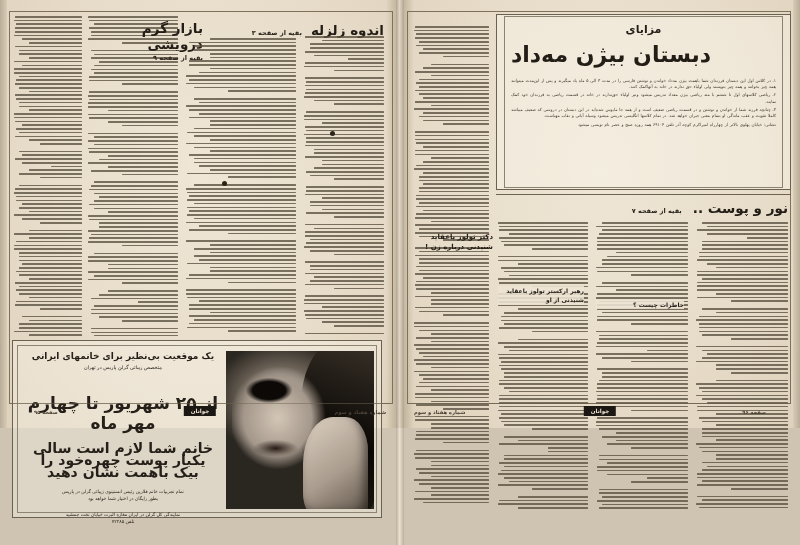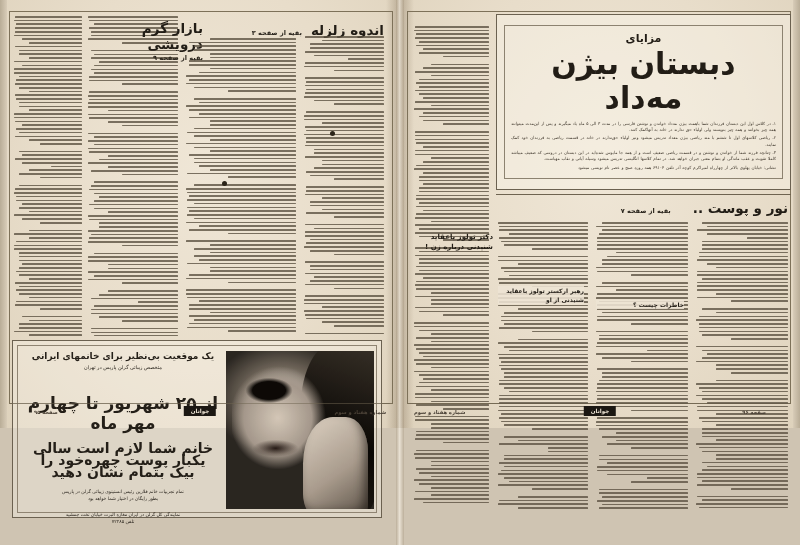--- a/index.html
+++ b/index.html
@@ -72,35 +72,35 @@
     font-size:3.1px;line-height:3.9px;
     word-spacing:.4px;
     font-family:"DejaVu Sans",sans-serif;
   }
 
   
   .hl{
     direction:rtl;color:#221d16;font-weight:bold;
     font-family:"DejaVu Sans","Liberation Sans",sans-serif;
   }
-  .hl-main{font-size:30px;letter-spacing:-.5px;line-height:34px;text-align:center;}
+  .hl-main{font-size:22px;letter-spacing:-.5px;line-height:34px;text-align:left;}
   .hl-kicker{font-size:11px;text-align:center;font-weight:bold;}
   .hl-sec{font-size:13.5px;font-weight:bold;}
   .hl-cont{font-size:6.5px;font-weight:bold;color:#2a251d;}
 
   .rule-h{height:1px;background:#6e6350;}
   .bullet{
     width:5px;height:5px;border-radius:50%;background:#2b2419;margin:3px auto;
   }
 
   
   #ad-school{
     position:absolute;left:96px;top:14px;width:295px;height:176px;
     border:1px solid #6b6150;background:rgba(255,252,244,.35);
-    box-sizing:border-box;padding:10px 7px;
+    box-sizing:border-box;padding:1px 7px;
   }
   #ad-school .inner{
     border:1px solid #8c8270;height:100%;box-sizing:border-box;padding:4px 6px;
     position:relative;
   }
 
   
   #ad-beauty{
     position:absolute;left:12px;top:340px;width:370px;height:178px;
     border:1px solid #6b6150;background:rgba(255,252,244,.30);
@@ -546,21 +546,21 @@
         <div class="face"></div>
         <div class="hand"></div>
         <div class="halftone"></div>
       </div>
 
       <div style="position:absolute;left:10px;top:10px;width:200px;">
         <div class="ad-line ad-t1">یک موقعیت بی‌نظیر برای خانمهای ایرانی</div>
         <div class="ad-line ad-t2" style="margin-top:3px;">متخصص زیبائی گرلن پاریس در تهران</div>
         <div class="ad-line ad-big" style="margin-top:23px;">از ۲۵ شهریور تا چهارم مهر ماه</div>
         <div class="ad-line ad-t3" style="margin-top:9px;">خانم شما لازم است سالی یکبار پوست چهره‌خود را</div>
-        <div class="ad-line ad-t3">بیک بتمام نشان دهید</div>
+        <div class="ad-line ad-t3">بیک باهمت نشان دهید</div>
         <div class="ad-line ad-t4" style="margin-top:10px;">تمام تجربیات خانم فلارین رئیس انستیتوی زیبائی گرلن در پاریس</div>
         <div class="ad-line ad-t4">بطور رایگان در اختیار شما خواهد بود</div>
         <div class="ad-line ad-t5" style="margin-top:9px;">نمایندگی کل گرلن در ایران مغازه البرت خیابان تخت جمشید</div>
         <div class="ad-line ad-t5">تلفن ۷۲۲۸۵</div>
       </div>
     </div>
 
     <div class="footer">
       <div class="foot-rule"></div>
       <div class="foot-txt" style="left:34px;">صفحه ۹۵</div>
@@ -714,21 +714,21 @@
         <div class="hl hl-main" style="margin-top:2px;">دبستان بیژن مه‌داد</div>
         <div class="txtblock" style="font-size:4.2px;line-height:6.2px;margin-top:6px;">۱ـ در کلاس اول این دبستان فرزندان شما باهمت بیژن مه‌داد خواندن و نوشتن فارسی را در مدت ۳ الی ۵ ماه یاد میگیرند و پس از این‌مدت میتوانند همه چیز بخوانند و همه چیز بنویسند ولی اولیاء حق ندارند در خانه به آنهاکمک کنند.</div>
         <div class="txtblock" style="font-size:4.2px;line-height:6.2px;margin-top:2px;">۲ـ ریاضی کلاسهای اول تا ششم با متد ریاضی بیژن معداد تدریس میشود ونیز اولیاء حق‌ندارند در خانه در قسمت ریاضی به فرزندان خود کمک نمایند.</div>
         <div class="txtblock" style="font-size:4.2px;line-height:6.2px;margin-top:2px;">۳ـ چنانچه فرزند شما از خواندن و نوشتن و در قسمت ریاضی ضعیف است و از همه جا مایوس شده‌اید در این دبستان در دروسی که ضعیف میباشد کاملا تقویت و عقب ماندگی او بتمام معنی جبران خواهد شد. در تمام کلاسها انگلیسی تدریس میشود وسیله آیاتی و نقاب مهیاست.</div>
         <div class="txtblock" style="font-size:4.2px;line-height:6.2px;margin-top:3px;">نشانی: خیابان پهلوی بالاتر از چهارراه امیراکرم کوچه آذر تلفن ۶۹۱۰۴ همه روزه صبح و عصر نام نویسی میشود</div>
       </div>
     </div>
 
     <div style="position:absolute;right:12px;top:198px;width:295px;text-align:right;">
       <span class="hl hl-sec">نور و پوست ..</span>
-      <span class="hl hl-cont" style="margin-right:17px;">بقیه از صفحه ۷</span>
+      <span class="hl hl-cont" style="margin-right:6px;">بقیه از صفحه ۷</span>
     </div>
     <div class="rule-h" style="position:absolute;left:96px;top:194px;width:295px;"></div>
 
     <div class="col" style="left:98px;top:222px;width:90px;height:288px;">
       <div class="lines" id="R4">
           <div class="ln s1"></div>
           <div class="ln s3"></div>
           <div class="ln s3"></div>
           <div class="ln s5"></div>
           <div class="ln s3"></div>

